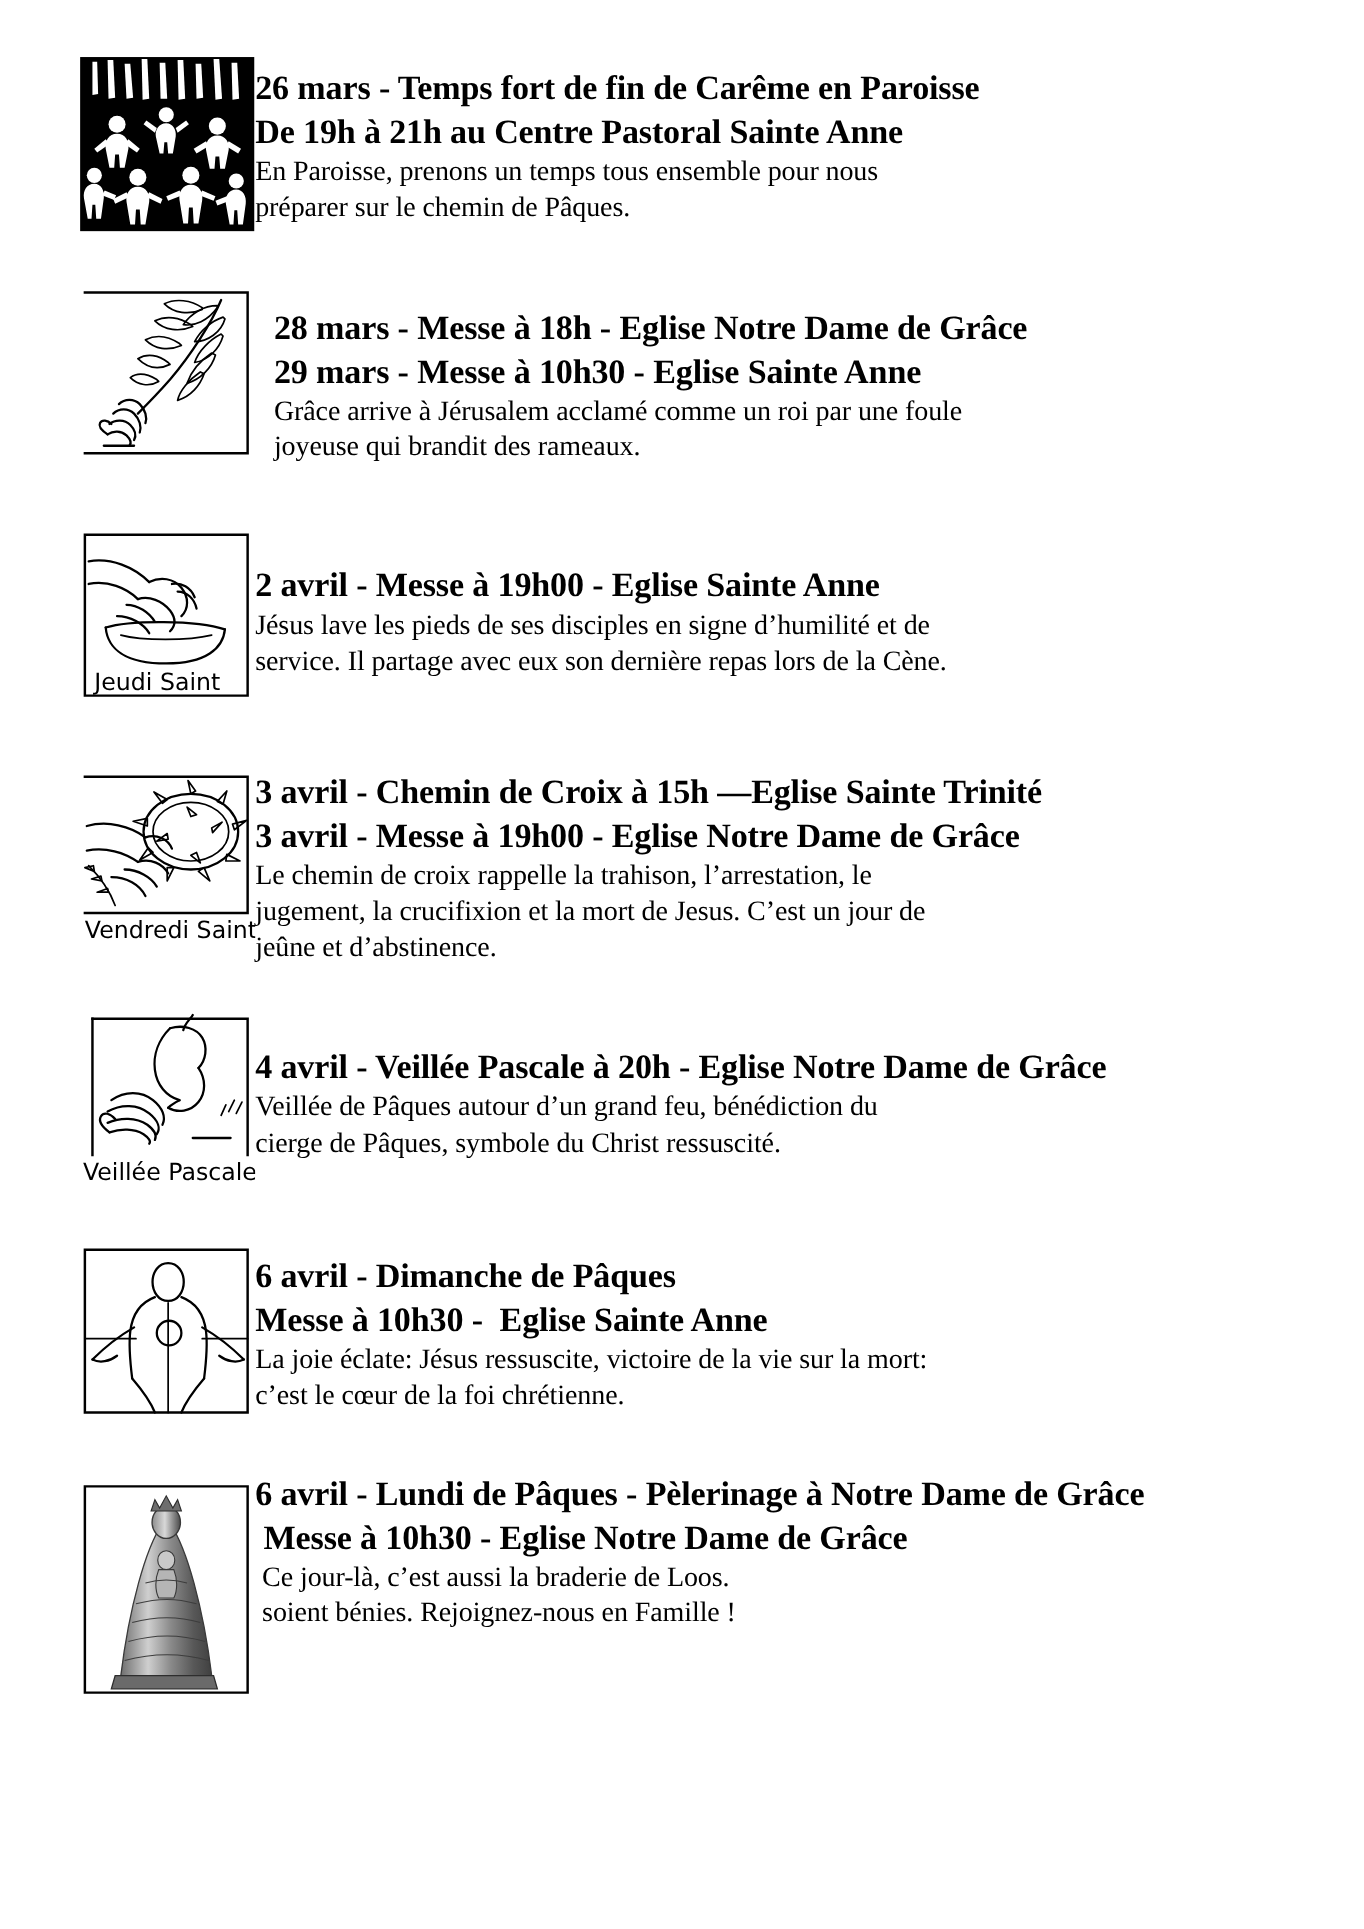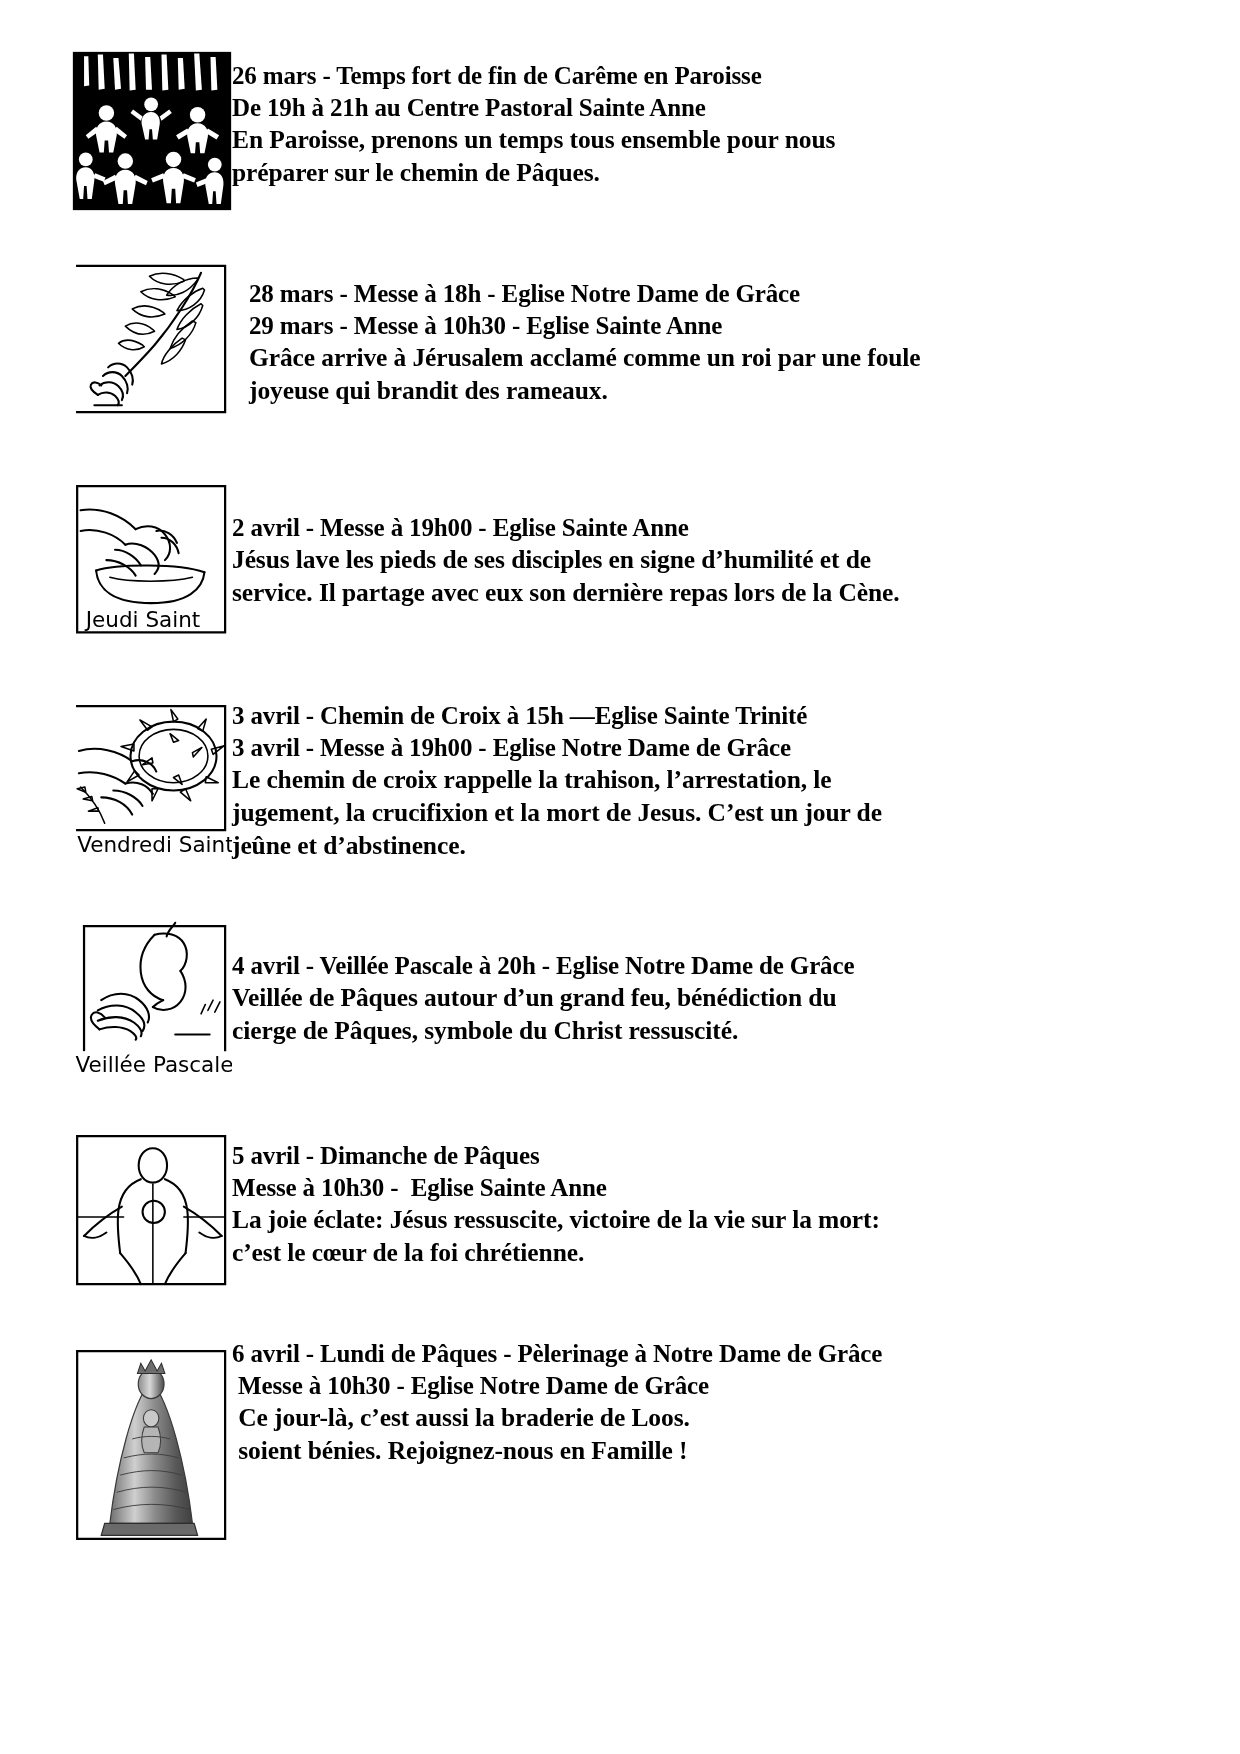--- a/index.html
+++ b/index.html
@@ -51,28 +51,28 @@
   .icon-box svg { display: block; width: 100%; height: 100%; }
 
   .text-cell {
     flex: 1;
     padding-right: 22px;
     box-sizing: border-box;
   }
 
   .hl {
     font-weight: bold;
-    font-size: 25px;
+    font-size: 31px;
     line-height: 1.285;
     letter-spacing: -0.15px;
     white-space: pre;
   }
 
   .body-line {
-    font-weight: bold;
+    font-weight: normal;
     font-size: 25.5px;
     line-height: 1.285;
     letter-spacing: -0.1px;
     white-space: pre;
   }
 
   
   #entry-0  { position: absolute; left: 0;  top: 38px;   }
   #entry-0 .text-cell { padding-top: 22px; }
 
@@ -347,21 +347,21 @@
 
           <path class="ink" d="M56 142 C68 156 76 168 80 178"></path>
           <path class="ink" d="M132 142 C120 156 112 168 108 178"></path>
           <path class="ink-thin" d="M94 62 L94 178"></path>
 
           <circle class="ink" cx="95" cy="94" r="13"></circle>
         </svg>
       </div>
     </div>
     <div class="text-cell">
-      <div class="hl">5 avril - Dimanche de Pâques</div>
+      <div class="hl">6 avril - Dimanche de Pâques</div>
       <div class="hl">Messe à 10h30 -  Eglise Sainte Anne</div>
       <div class="body-line">La joie éclate: Jésus ressuscite, victoire de la vie sur la mort:</div>
       <div class="body-line">c’est le cœur de la foi chrétienne.</div>
     </div>
   </div>
 
   <div class="entry" id="entry-6">
     <div class="icon-cell">
       <div class="icon-box">
         <svg viewBox="0 0 186 230" xmlns="http://www.w3.org/2000/svg" aria-hidden="true">

